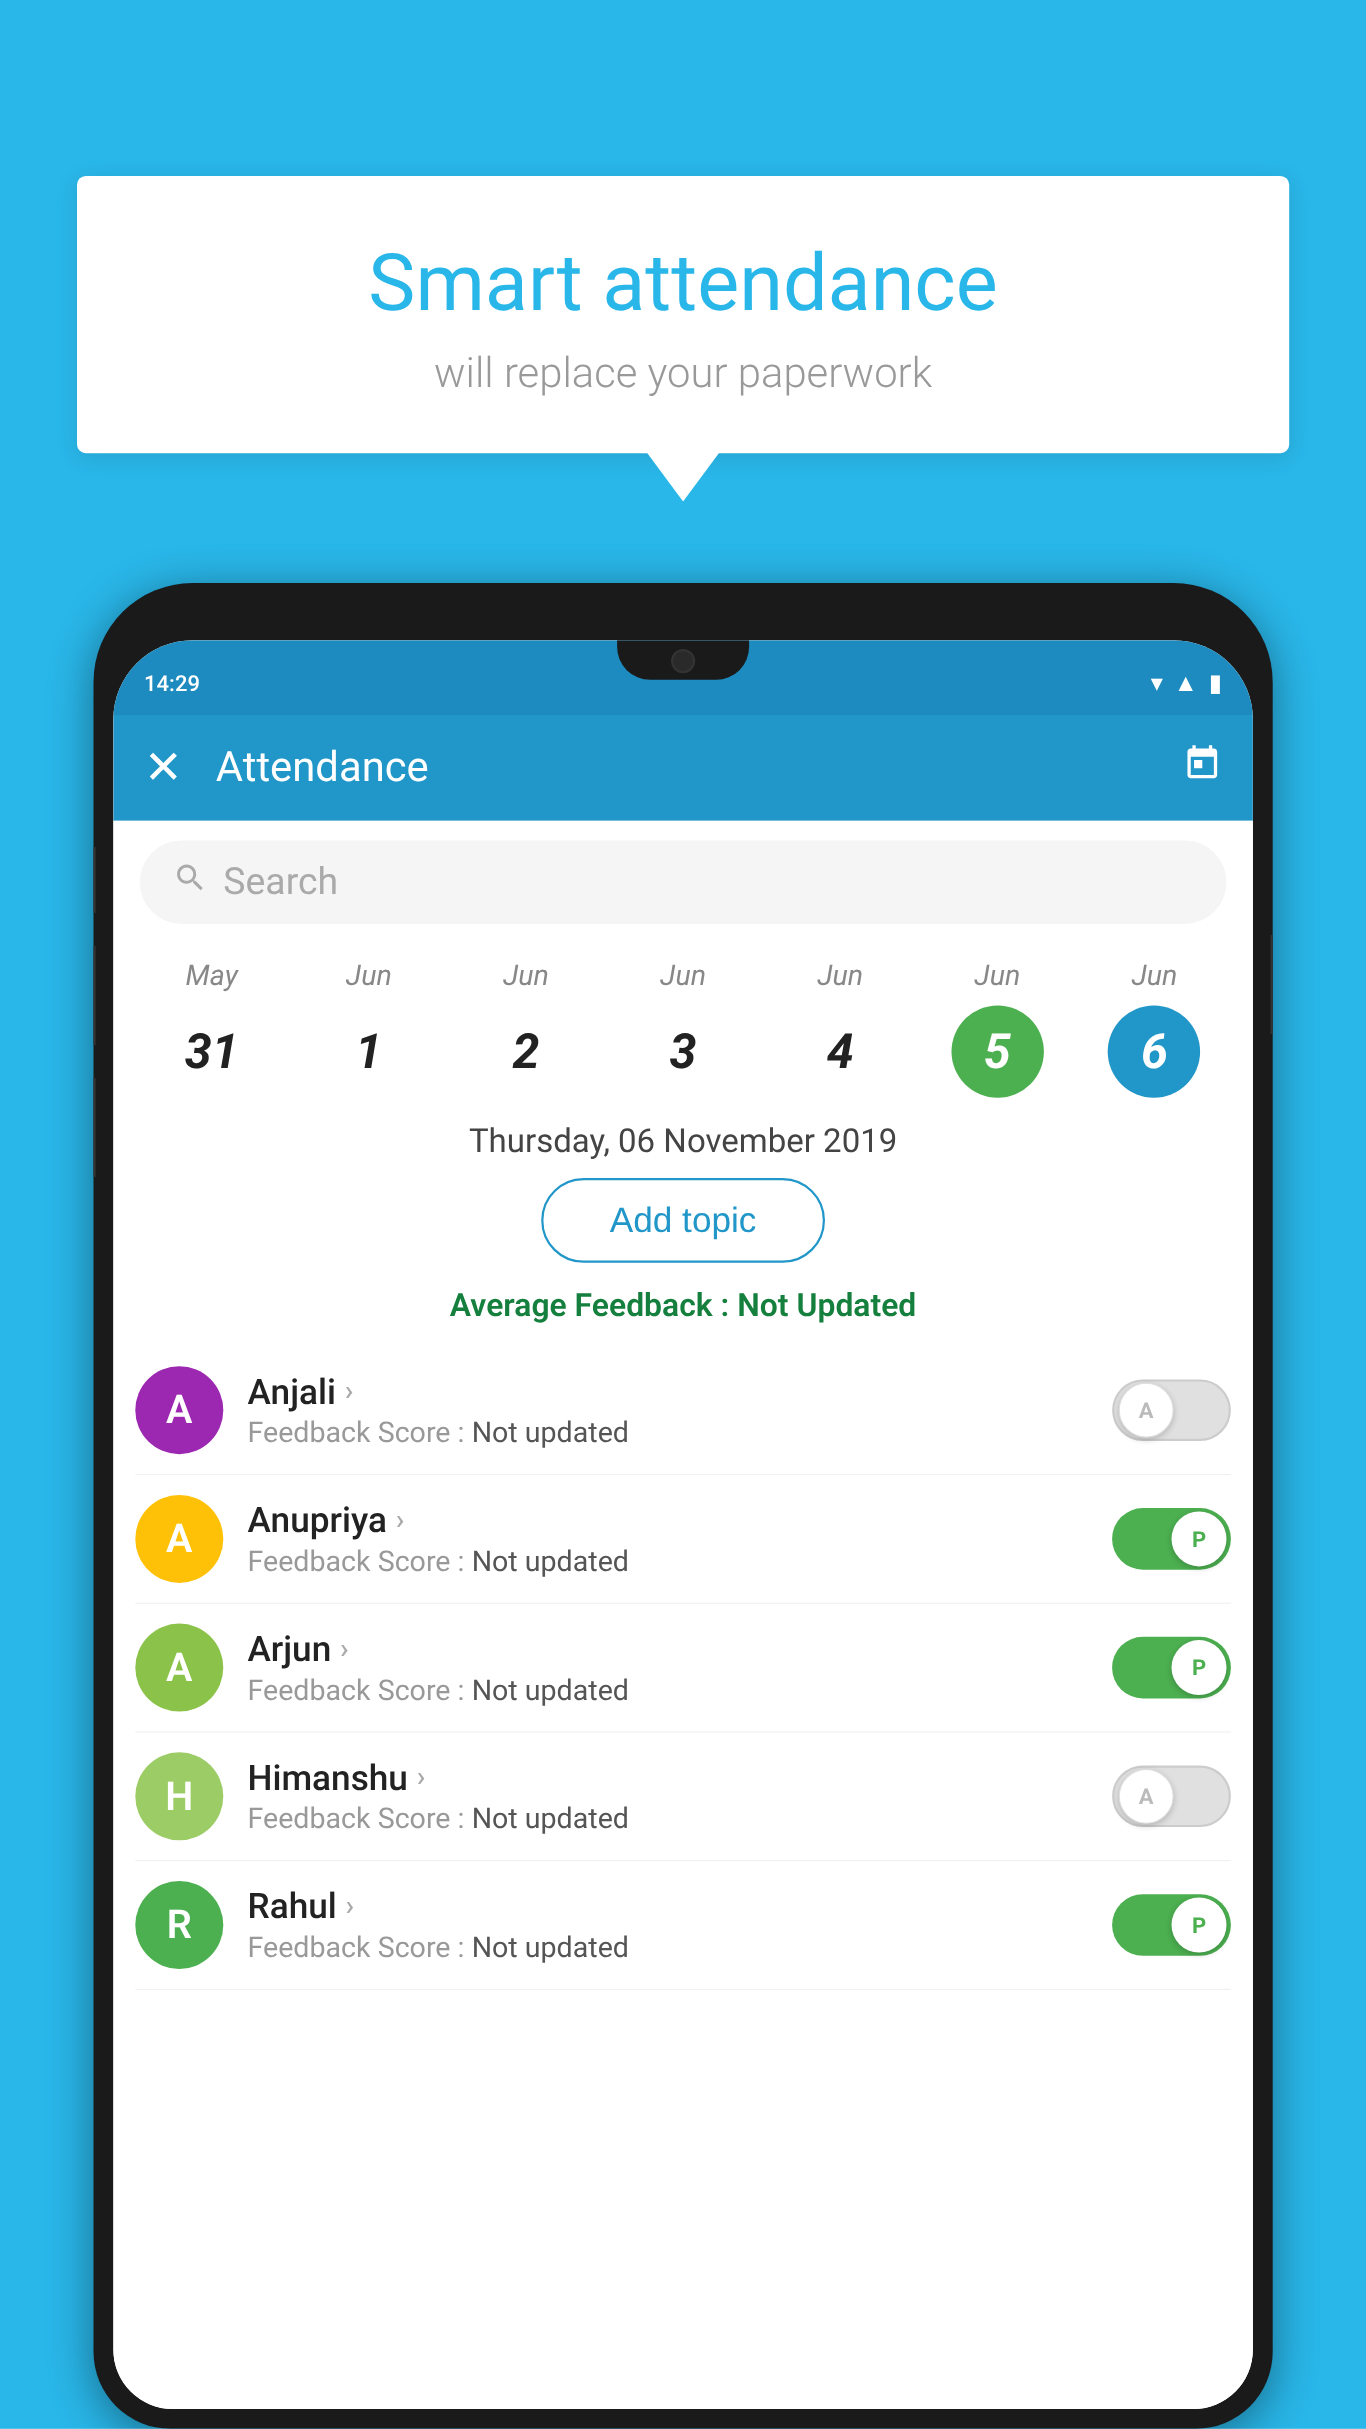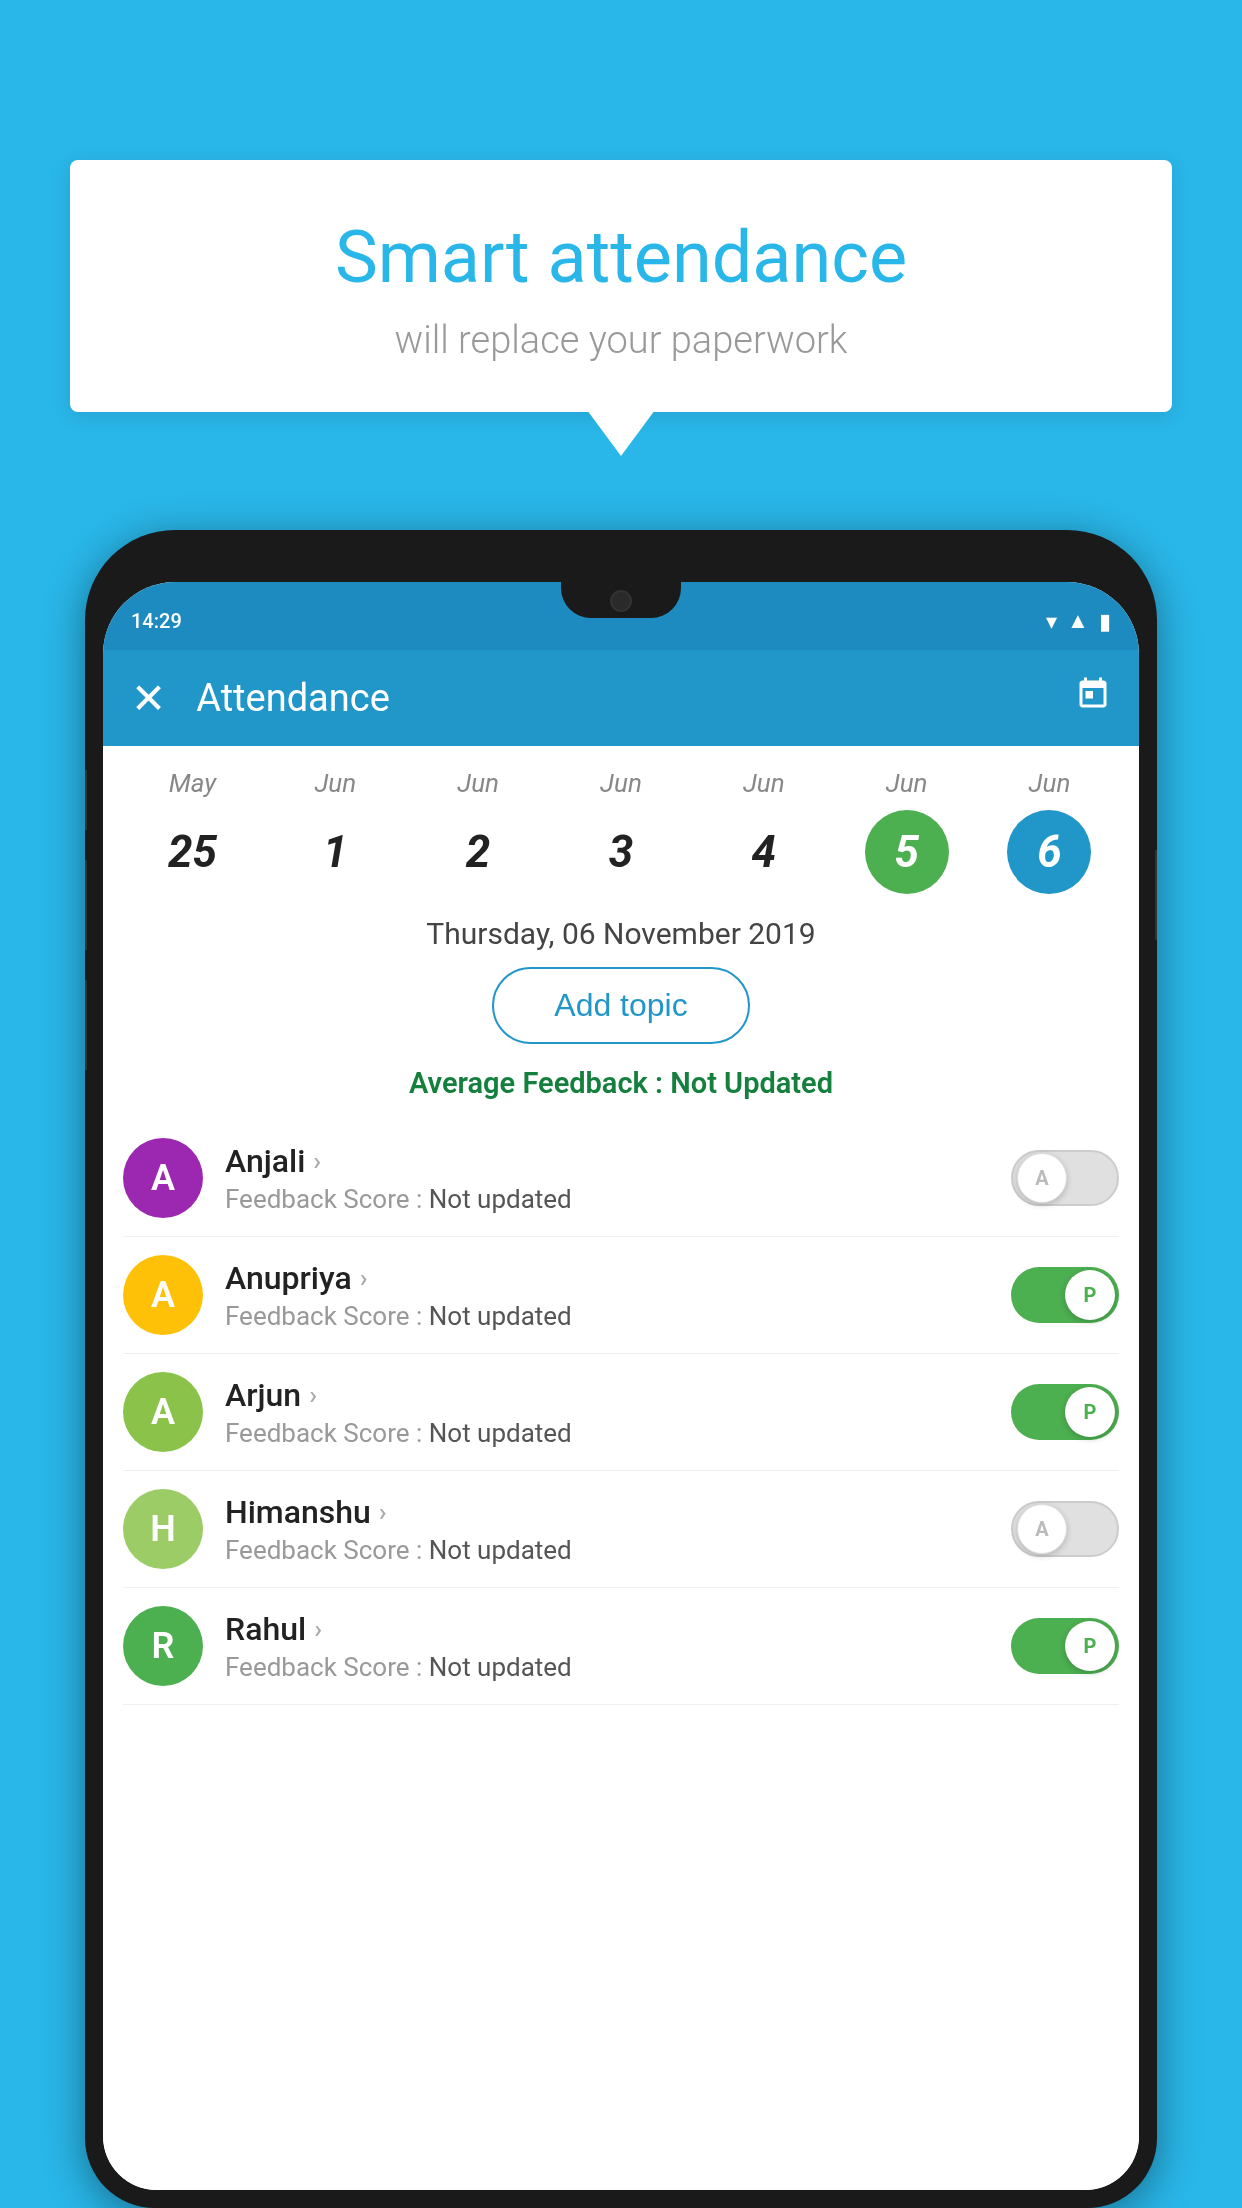--- a/index.html
+++ b/index.html
@@ -423,25 +423,33 @@
       <span class="app-bar-title">Attendance</span>
       <span class="app-bar-calendar">
         <svg width="36" height="36" viewBox="0 0 24 24" fill="white">
           <path d="M19 3h-1V1h-2v2H8V1H6v2H5c-1.1 0-2 .9-2 2v14c0 1.1.9 2 2 2h14c1.1 0 2-.9 2-2V5c0-1.1-.9-2-2-2zm0 16H5V8h14v11zM7 10h5v5H7z"></path>
         </svg>
       </span>
     </div>
 
     <div class="content-area">
 
+      <div class="search-bar">
+        <span class="search-icon-wrap">
+          <svg width="32" height="32" viewBox="0 0 24 24" fill="#aaa">
+            <path d="M15.5 14h-.79l-.28-.27C15.41 12.59 16 11.11 16 9.5 16 5.91 13.09 3 9.5 3S3 5.91 3 9.5 5.91 16 9.5 16c1.61 0 3.09-.59 4.23-1.57l.27.28v.79l5 4.99L20.49 19l-4.99-5zm-6 0C7.01 14 5 11.99 5 9.5S7.01 5 9.5 5 14 7.01 14 9.5 11.99 14 9.5 14z"></path>
+          </svg>
+        </span>
+        <span class="search-text">Search</span>
+      </div>
 
       <div class="calendar-row" id="calendar-row">
           <div class="cal-day">
             <div class="cal-month">May</div>
-            <div class="cal-date">25</div>
+            <div class="cal-date">31</div>
           </div>
           <div class="cal-day">
             <div class="cal-month">Jun</div>
             <div class="cal-date">1</div>
           </div>
           <div class="cal-day">
             <div class="cal-month">Jun</div>
             <div class="cal-date">2</div>
           </div>
           <div class="cal-day">

